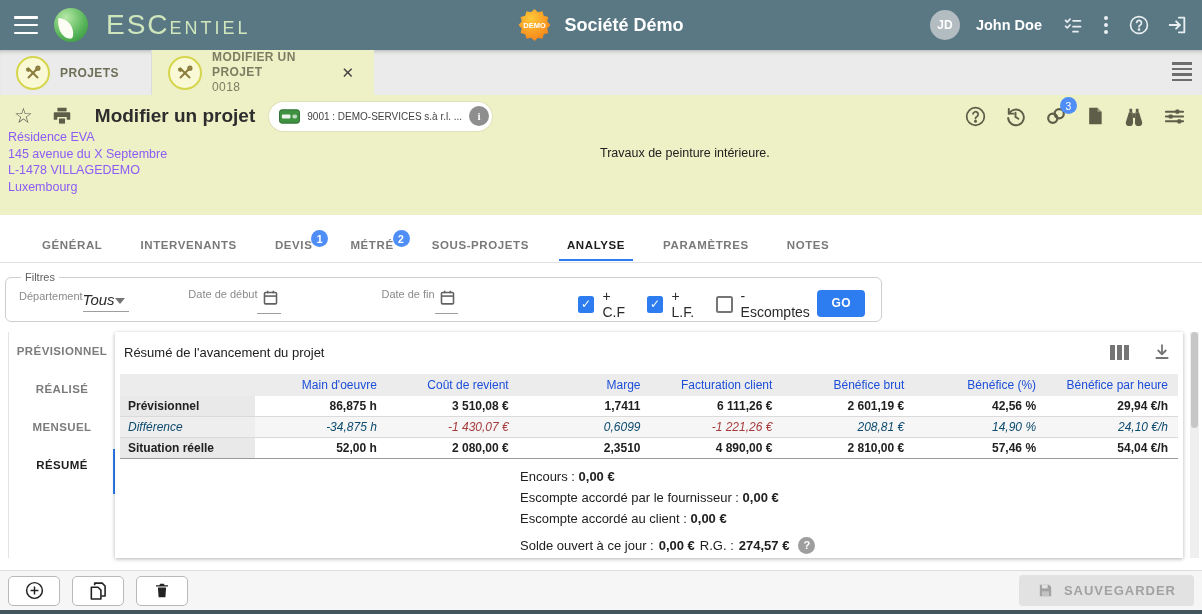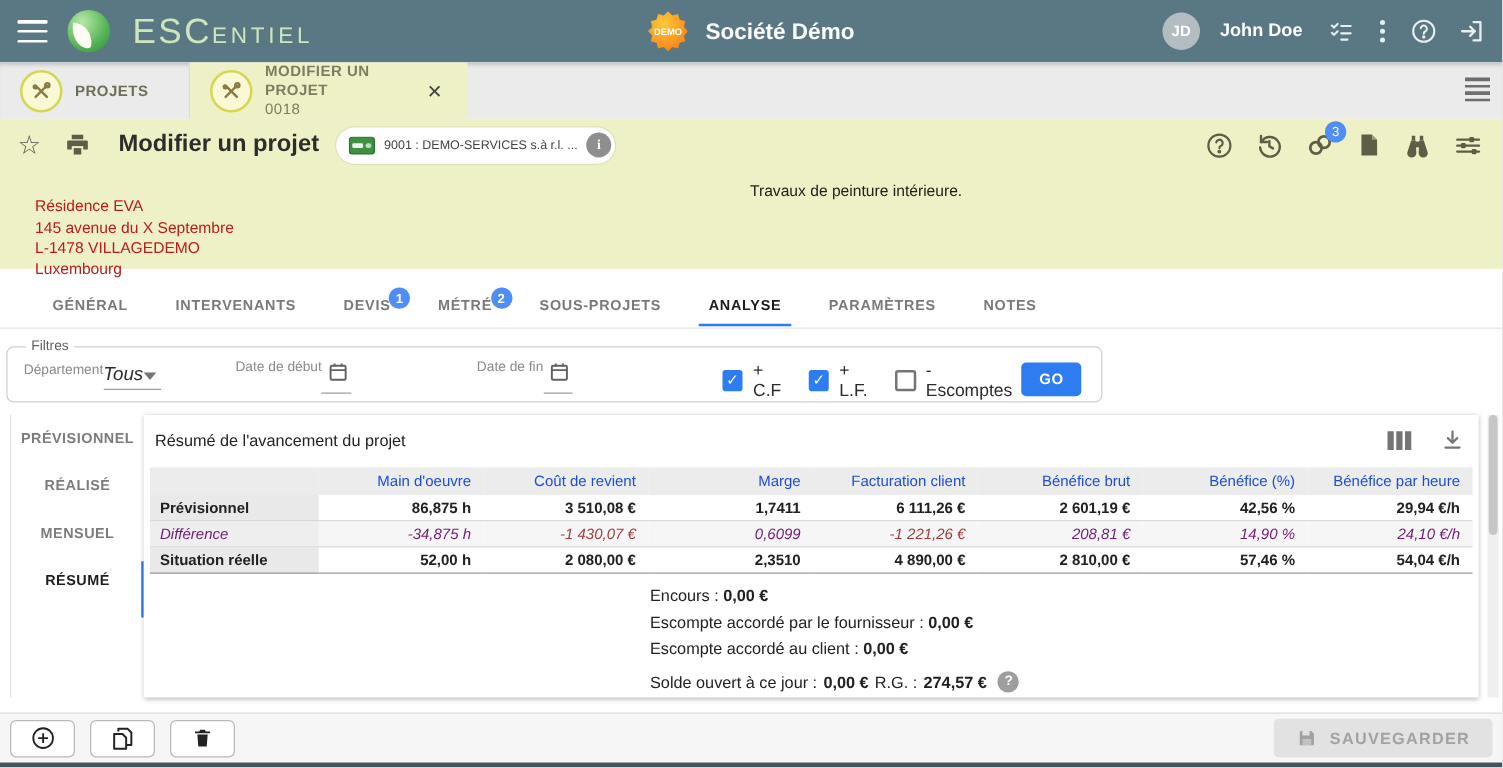--- a/index.html
+++ b/index.html
@@ -51,21 +51,21 @@
   .ficon { color:#5d5d48; display:flex; align-items:center; cursor:pointer; }
   .star-glyph { font-size:21px; color:#55554a; margin-left:14px; cursor:pointer; }
   .print-btn { margin-left:18px; }
   .page-title { margin-left:22px; font-size:19px; font-weight:bold; color:#2d2d2d; }
   .client-chip { margin-left:14px; height:29px; background:#fff; border-radius:15px; display:flex; align-items:center; padding:0 3px 0 10px; gap:7px; cursor:pointer; box-shadow:0 0 0 1px rgba(0,0,0,.06); }
   .chip-text { font-size:10px; color:#424242; }
   .info-dot { width:20px; height:20px; border-radius:50%; background:#8e8e8e; color:#fff; font-size:11px; font-weight:bold; font-family:"Liberation Serif","DejaVu Serif",serif; display:flex; align-items:center; justify-content:center; }
   .ptoolbar-right { position:absolute; right:16px; top:0; height:42px; display:flex; align-items:center; gap:17px; }
   .badge-wrap { position:relative; }
   .count-badge { position:absolute; top:-8px; right:-9px; min-width:17px; height:17px; border-radius:50%; background:#4f8df7; color:#fff; font-size:10.5px; display:flex; align-items:center; justify-content:center; }
-  .address { position:absolute; left:8px; top:62px; font-size:12.5px; color:#b91c1c; line-height:16.5px;margin-left:20px; }
+  .address { position:absolute; left:8px; top:34px; font-size:12.5px; color:#8b5cf6; line-height:16.5px; }
   .descr { position:absolute; left:600px; top:51px; font-size:12.5px; color:#212121; }
 
   
   .tabnav { position:absolute; left:0; top:228px; width:1202px; height:35px; border-bottom:1px solid #e3e3e3; display:flex; align-items:center; gap:34px; padding-left:40px; }
   .stab { position:relative; font-size:11.5px; font-weight:bold; letter-spacing:.6px; color:#797979; cursor:pointer; padding:10px 2px; }
   .stab.active { color:#1d1d1d; }
   .stab.active::after { content:""; position:absolute; left:-6px; right:-6px; bottom:0; height:2.5px; background:#2d7cf0; }
   .stab .count-badge { top:1px; right:-14px; }
 
   
@@ -101,21 +101,21 @@
   .cols-icon { display:flex; gap:2px; }
   .cols-icon i { width:5px; height:15px; background:#757575; }
 
   table.an { width:1058px; margin:2px 5px 0 5px; border-collapse:collapse; table-layout:fixed; font-size:12px; }
   table.an col.lbl { width:135px; }
   table.an th { background:#ececec; color:#1d4ed8; font-weight:normal; text-align:right; padding:4px 10px 4px 0; }
   table.an th.first { text-align:left; }
   table.an td { padding:3px 10px 3px 0; text-align:right; border-bottom:1px solid #dadada; color:#212121; }
   table.an td.rowlabel { background:#e9e9e9; text-align:left; padding-left:8px; }
   tr.bold td { font-weight:bold;padding-left:39px; }
-  tr.diff td { font-style:italic; font-weight:normal; color:#701a75; background:#f6f6f6; }
+  tr.diff td { font-style:italic; font-weight:normal; color:#0c4a6e; background:#f6f6f6; }
   tr.diff td.rowlabel { background:#eeeeee; }
   tr.diff td.neg { color:#a63b3b; }
   tr.last td { border-bottom:1.5px solid #9a9a9a; }
 
   .summary { margin:7px 0 0 405px; font-size:13px; color:#212121; line-height:21px; }
   .summary b { font-weight:bold; }
   .solde-line { margin-top:6px; display:flex; align-items:center; gap:5px; }
   .qmark { width:17px; height:17px; border-radius:50%; background:#9e9e9e; color:#fff; font-size:11px; font-weight:bold; display:flex; align-items:center; justify-content:center; margin-left:4px; cursor:pointer; }
 
   .vscroll { position:absolute; right:3px; top:332px; width:9px; height:226px; background:#efefef; }

